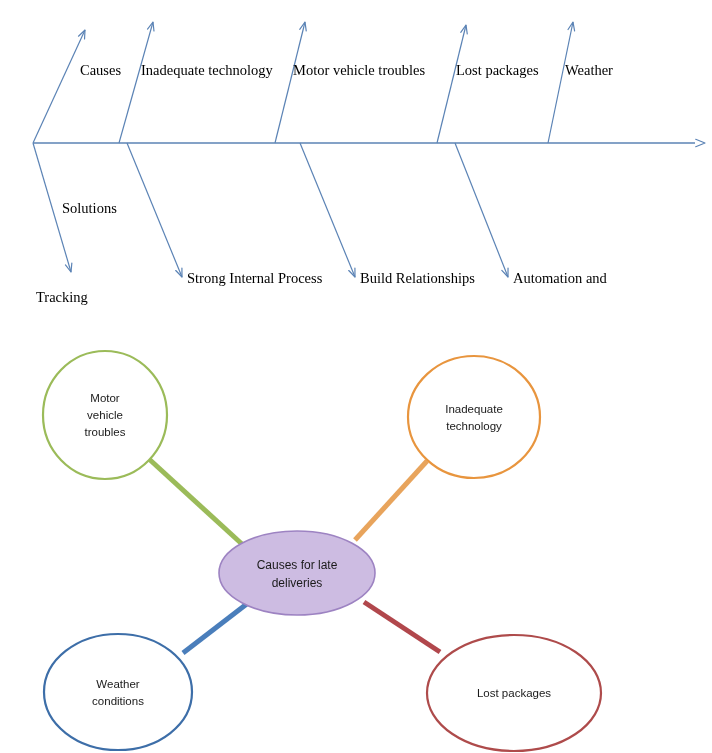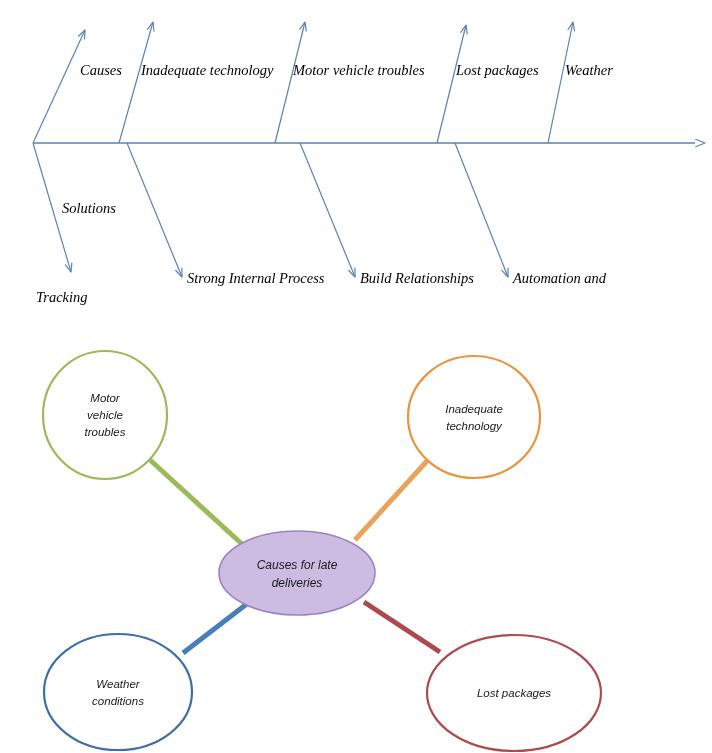--- a/index.html
+++ b/index.html
@@ -11,21 +11,20 @@
     width: 712px;
     height: 753px;
     overflow: hidden;
     font-family: "Liberation Serif", serif;
   }
   #canvas {
     position: relative;
     width: 712px;
     height: 753px;
     background: #ffffff;
-    font-style: italic;
   }
   svg.layer {
     position: absolute;
     left: 0;
     top: 0;
     width: 712px;
     height: 753px;
     overflow: visible;
   }
   .fish-label {

